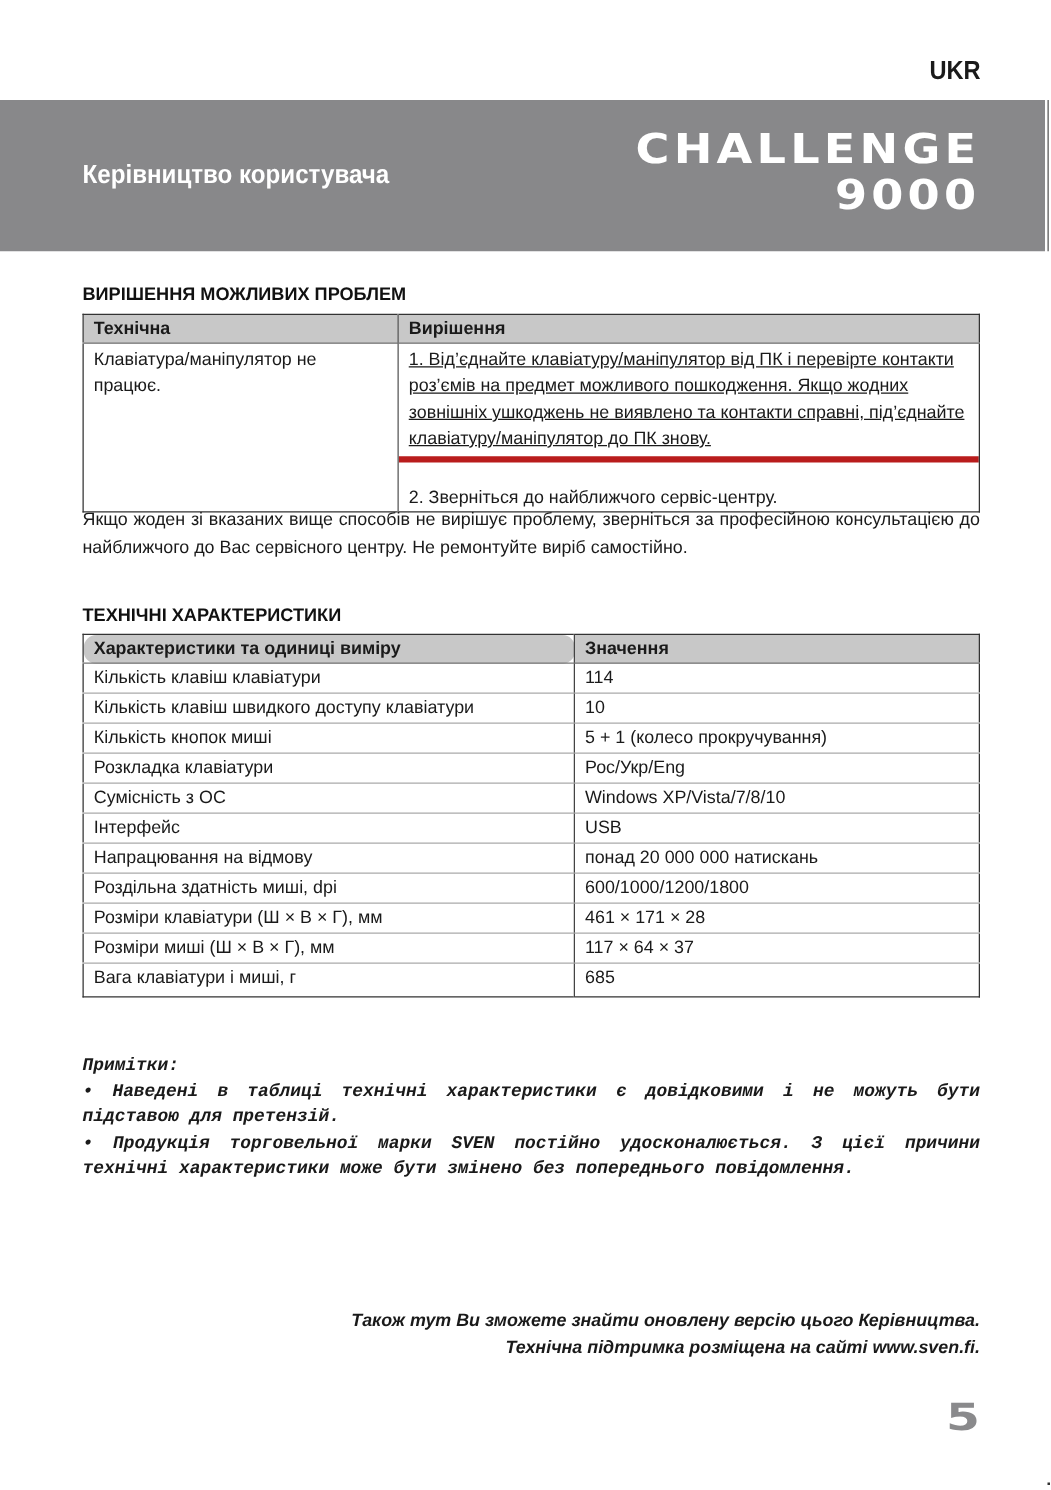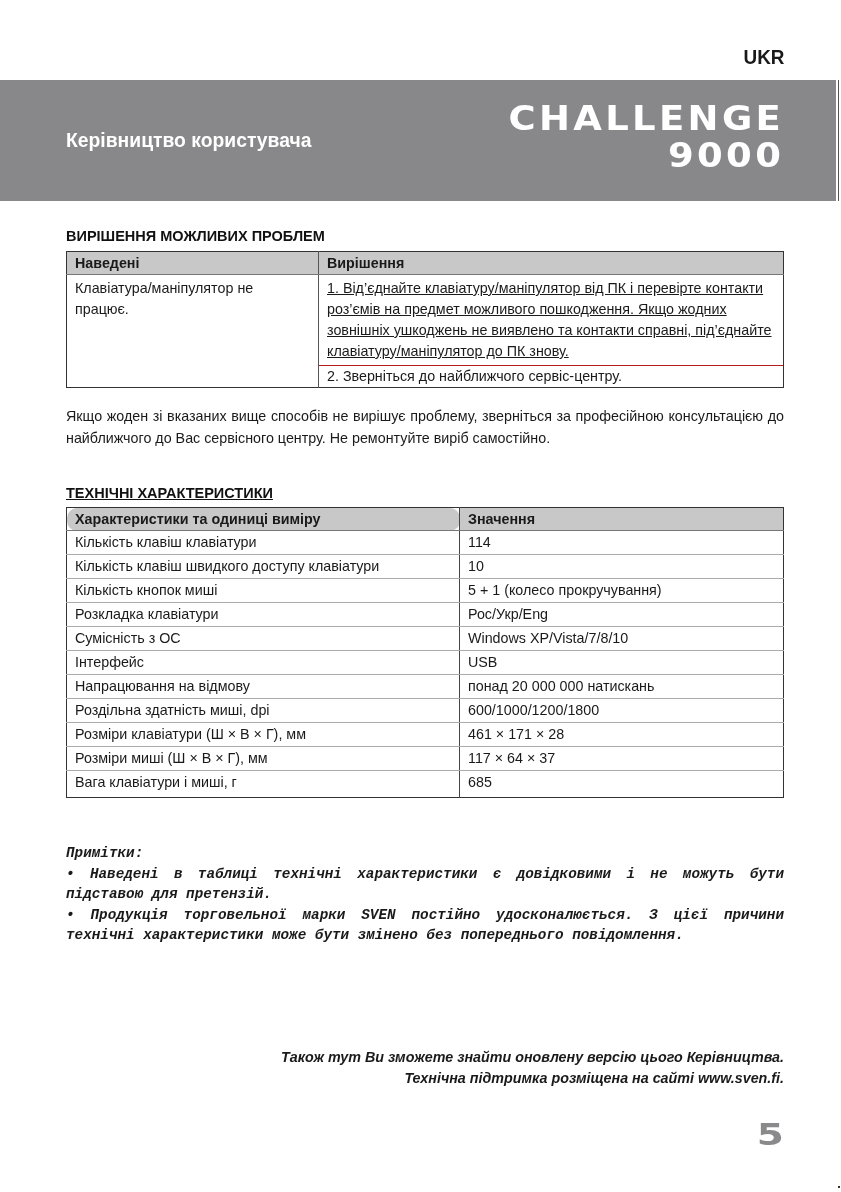--- a/index.html
+++ b/index.html
@@ -21,21 +21,21 @@
 
   table { border-collapse: collapse; position: absolute; font-size: 14.3px; color: #1a1a1a; }
   table.t1 { left: 66px; top: 251px; width: 718px; border: 1.5px solid #333; }
   table.t2 { left: 66px; top: 507px; width: 718px; border: 1.5px solid #333; }
   th { background: #c8c8c8; font-weight: bold; text-align: left; padding: 0 0 0 8px; height: 22px;
        border-bottom: 1.5px solid #777; }
   td { padding: 0 0 0 8px; vertical-align: top; }
   .t1 th:first-child, .t1 td:first-child { border-right: 1px solid #555; width: 233px; }
   .t1 td { line-height: 21px; padding-top: 3px; }
   .t1 .sol-p { margin: 0; padding: 0 4px 0 0; }
-  .t1 .sol-p2 { border-top: 1px solid #b91c1c; padding-top: 0; margin-top: 3px; }
+  .t1 .sol-p2 { border-top: 5px solid #b91c1c; padding-top: 18px; margin-top: 3px; }
   .t2 th:first-child, .t2 td:first-child { border-right: 1px solid #444; width: 384px; border-radius: 10px; }
   .t2 td { height: 23px; line-height: 23px; border-bottom: 1px solid #aaa; }
   .t2 tr:last-child td { border-bottom: none; height: 26px; line-height: 22px; }
 
   .para { position: absolute; left: 66px; top: 405px; width: 718px; font-size: 14.3px; line-height: 22px;
           text-align: justify; text-align-last: left; color: #1a1a1a; }
 
   .notes { position: absolute; left: 66px; top: 843px; width: 718px; font-size: 14.3px; line-height: 20.5px;
            font-weight: bold; font-style: italic; color: #1a1a1a; text-align: justify; }
   .notes p { margin: 0; font-family: Liberation Mono, monospace; }
@@ -59,38 +59,38 @@
 <div class="banner-title">
   <div>CHALLENGE</div>
   <div>9000</div>
 </div>
 
 <div class="h2" style="top:228px;">ВИРІШЕННЯ МОЖЛИВИХ ПРОБЛЕМ</div>
 
 <table class="t1">
   <tbody>
       <tr>
-    <th>Наведені</th>
+    <th>Технічна</th>
     <th>Вирішення</th>
   </tr>
   <tr>
     <td style="padding-right:10px;">
       <span>Клавіатура/маніпулятор не працює.</span>
     </td>
     <td style="padding-left:0;">
       <p class="sol-p" style="padding-left:8px;text-decoration:underline;">1. Від’єднайте клавіатуру/маніпулятор від ПК і перевірте контакти роз’ємів на предмет можливого пошкодження. Якщо жодних зовнішніх ушкоджень не виявлено та контакти справні, під’єднайте клавіатуру/маніпулятор до ПК знову.</p>
       <p class="sol-p sol-p2" style="padding-left:8px;">2. Зверніться до найближчого сервіс-центру.</p>
     </td>
   </tr>
 </tbody>
   </table>
 
 <div class="para">Якщо жоден зі вказаних вище способів не вирішує проблему, зверніться за професійною консультацією до найближчого до Вас сервісного центру. Не ремонтуйте виріб самостійно.</div>
 
-<div class="h2" style="top:485px;text-decoration:underline;">ТЕХНІЧНІ ХАРАКТЕРИСТИКИ</div>
+<div class="h2" style="top:485px;">ТЕХНІЧНІ ХАРАКТЕРИСТИКИ</div>
 
 <table class="t2">
   <thead>
     <tr>
       <th>Характеристики та одиниці виміру</th>
       <th>Значення</th>
     </tr>
   </thead>
   <tbody id="spec-body">
       <tr>

